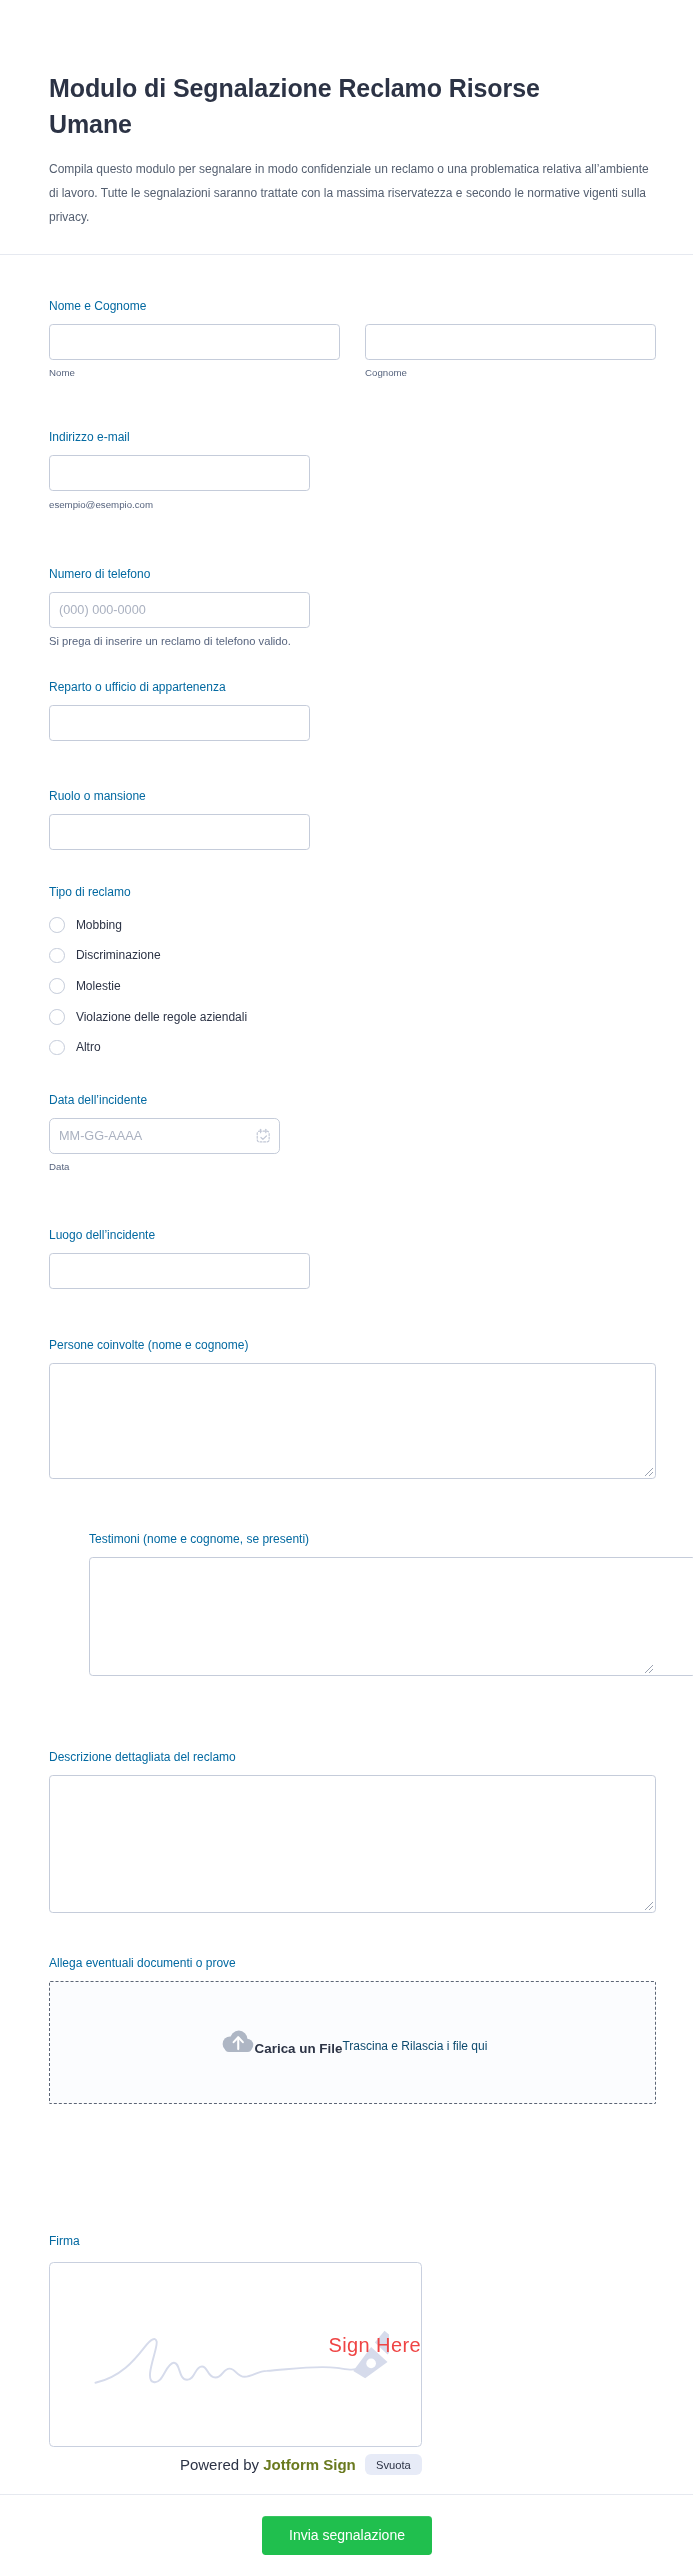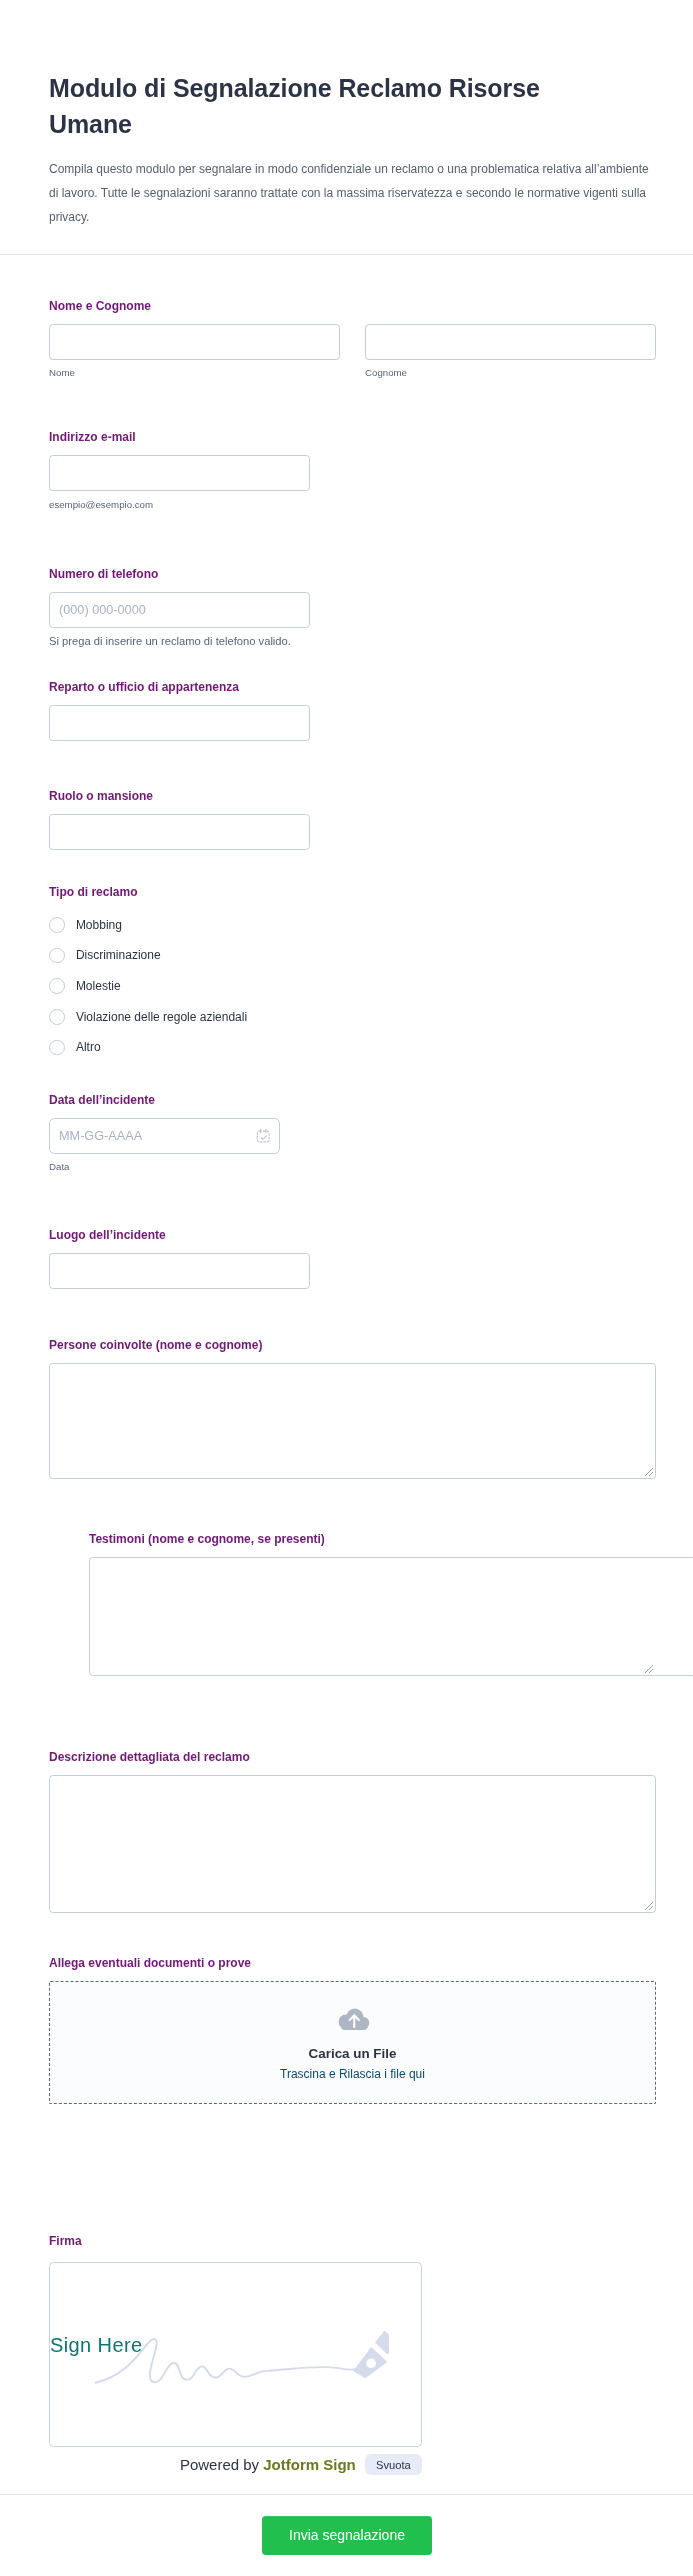--- a/index.html
+++ b/index.html
@@ -24,22 +24,22 @@
   }
   .divider {
     height: 0.7px; background: #e6e9f0; border: none;
     margin: 25px -38px 0 -49px; 
   }
 
   
   .fields { padding-top: 42px; }
   .field { margin-bottom: 46px; }
   .field-label {
-    display: block; font-size: 12px; font-weight: 700;
-    color: #701a75; line-height: 18px; margin-bottom: 9px;
+    display: block; font-size: 12px; font-weight: 400;
+    color: #0369a1; line-height: 18px; margin-bottom: 9px;
   }
   .text-input, .textarea {
     display: block; border: 0.7px solid #c5ccda; border-radius: 3.7px;
     background: #fff; font-family: inherit; font-size: 12px;
     color: #2c3345; outline: none;
   }
   .text-input { height: 36px; padding: 0 9px; }
   .text-input::placeholder { color: #aab1c0; font-size: 12.7px; }
   .w-half { width: 261px; }
   .sublabel {
@@ -96,35 +96,35 @@
     pointer-events: none;
   }
   .ta-h155 { height: 116px; }
   .ta-h160 { height: 119px; }
   .ta-h185 { height: 138px; }
 
   
   .upload-box {
     margin-top: 9px; width: 607px; height: 123px;
     border: 0.7px dashed #5c6575; border-radius: 1.5px; background: #fbfcfe;
-    display: flex; flex-direction: column; align-items: center; justify-content: center;
+    display: flex; flex-direction: row; align-items: center; justify-content: center;
     cursor: pointer;
   }
   .upload-title { font-size: 13.4px; font-weight: 700; color: #2c3345; margin-top: 10.4px; }
   .upload-subtitle { font-size: 12px; color: #0c4a6e; margin-top: 6px; }
 
   
   .signature-box {
     margin-top: 12px; width: 373px; height: 185px; position: relative;
     border: 0.7px solid #c9d0df; border-radius: 4.5px; background: #fff; cursor: crosshair;
     overflow: hidden;
   }
   .sign-here {
-    position: absolute; left: 0; right: 0; top: 71px; text-align: left;
-    font-size: 20px; color: #0f766e; letter-spacing: 0.4px; pointer-events: none;
+    position: absolute; left: 0; right: 0; top: 71px; text-align: right;
+    font-size: 20px; color: #ef4444; letter-spacing: 0.4px; pointer-events: none;
   }
   .sign-art { position: absolute; left: 41px; top: 45px; pointer-events: none; }
   .signature-footer {
     width: 373px; margin-top: 6.7px; display: flex; align-items: center; justify-content: flex-end; gap: 9px;
   }
   .powered { font-size: 15px; color: #2c3345; }
   .powered b { color: #6a7a1f; }
   .clear-btn {
     border: none; background: #e7ebf7; color: #2c3345; font-family: inherit;
     font-size: 11.2px; padding: 4.5px 11.2px; border-radius: 6px; cursor: pointer;

